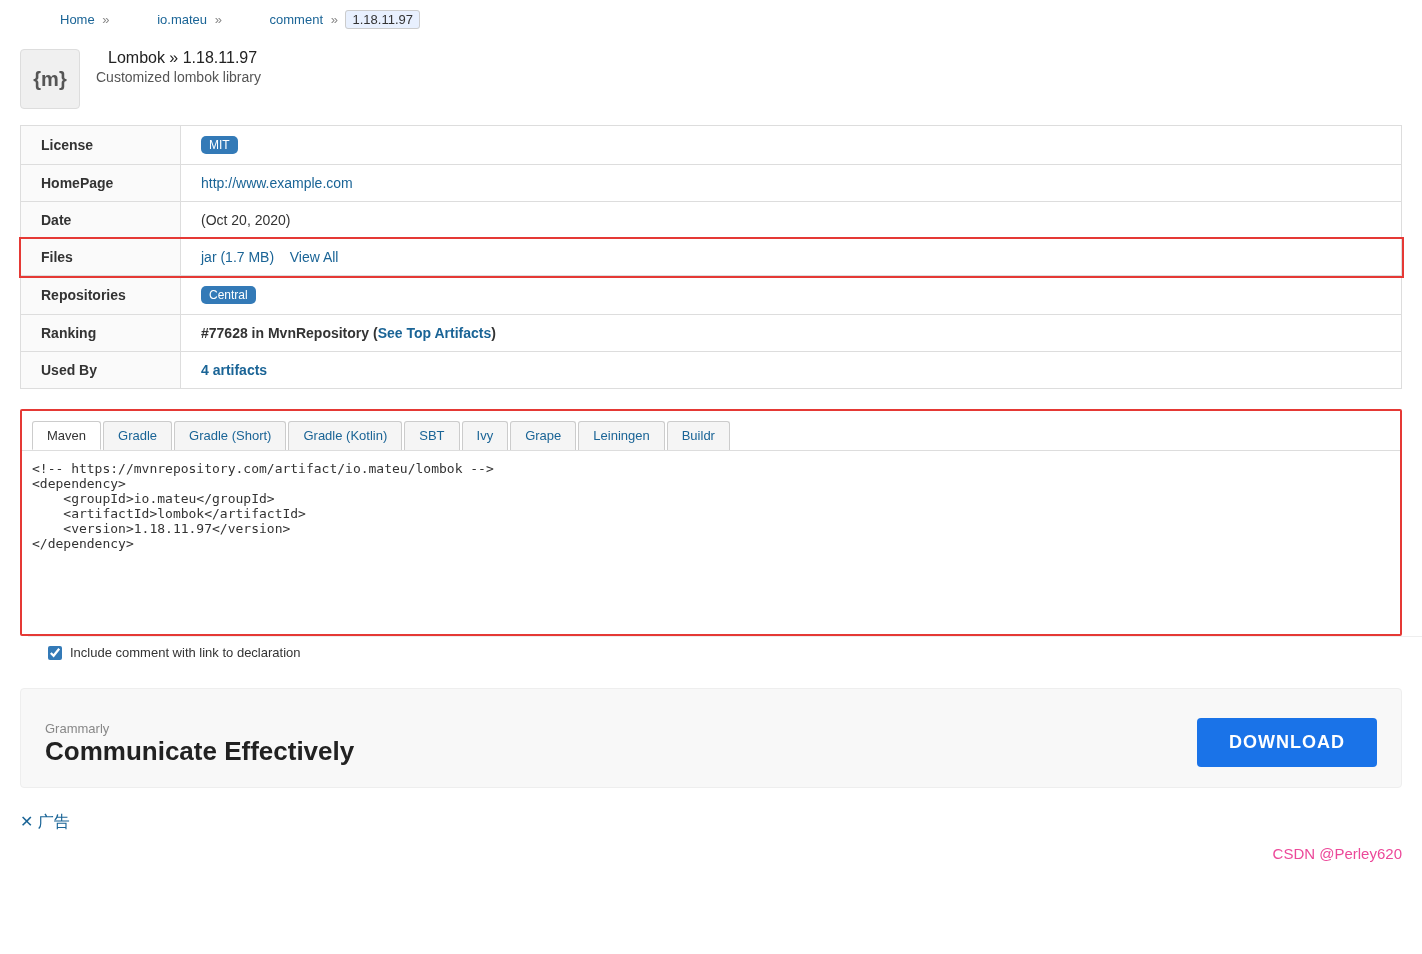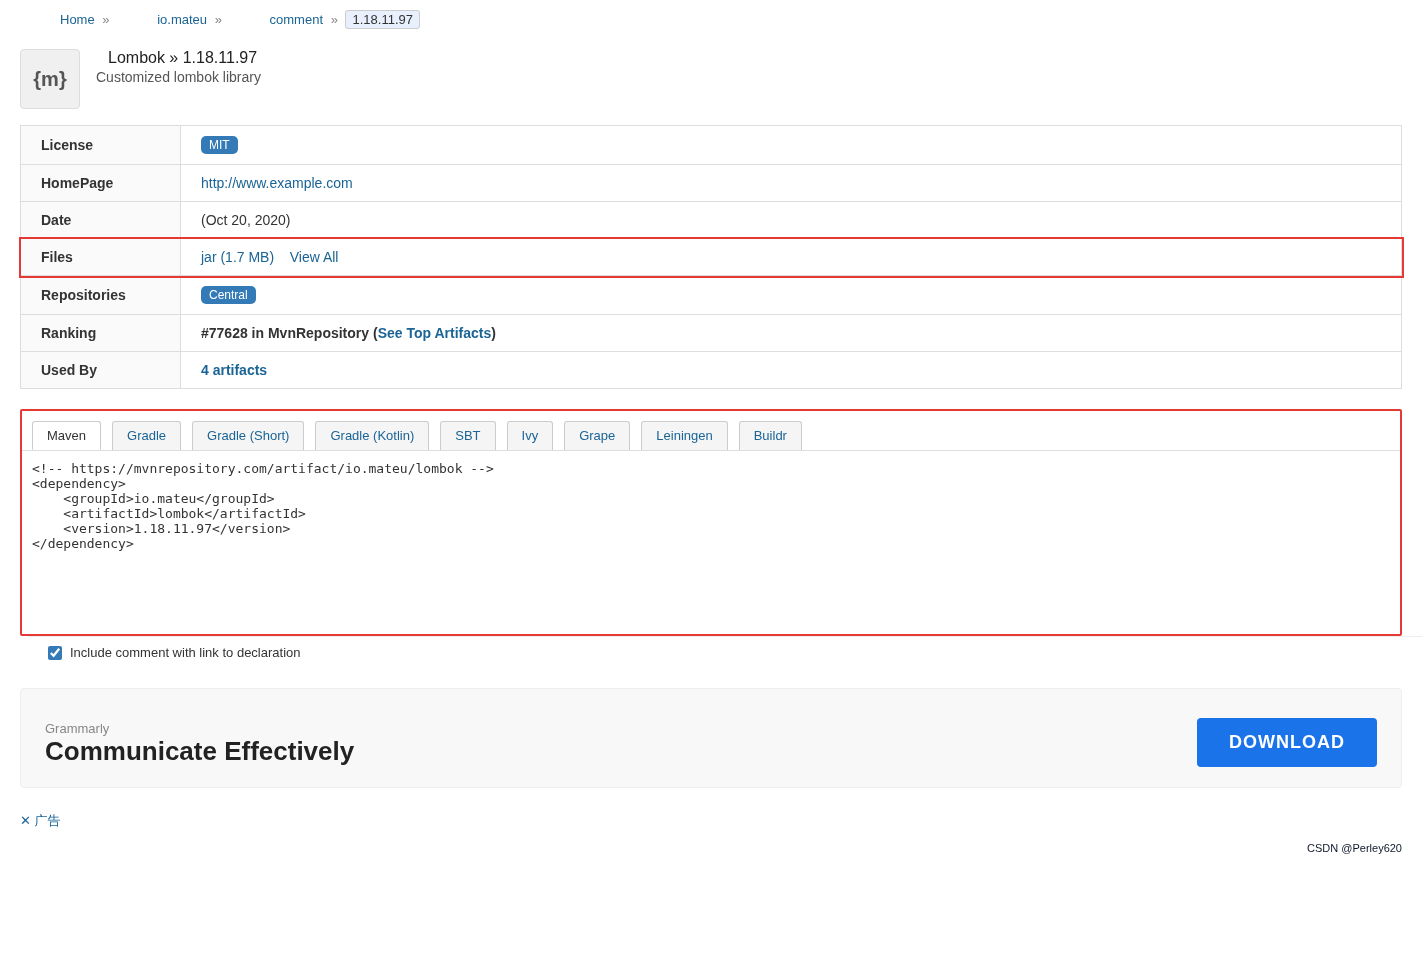--- a/index.html
+++ b/index.html
@@ -28,38 +28,38 @@
     .link-blue { color: #1a6496; text-decoration: none; }
     .link-bold { color: #1a6496; font-weight: bold; text-decoration: none; }
 
     
     .files-row { outline: 2px solid #e53935; }
     .files-row td { }
 
     
     .dep-section { margin: 20px 20px 0 20px; border: 2px solid #e53935; border-radius: 2px; }
     .dep-tabs { display: flex; gap: 0; padding: 10px 10px 0 10px; border-bottom: 1px solid #ddd; background: #fff; }
-    .dep-tab { padding: 6px 14px; border: 1px solid #ccc; border-bottom: none; border-radius: 3px 3px 0 0; background: #f5f5f5; color: #1a6496; cursor: pointer; font-size: 13px; margin-right: 11px; text-decoration: none; }
+    .dep-tab { padding: 6px 14px; border: 1px solid #ccc; border-bottom: none; border-radius: 3px 3px 0 0; background: #f5f5f5; color: #1a6496; cursor: pointer; font-size: 13px; margin-right: 2px; text-decoration: none; }
     .dep-tab.active { background: #fff; border-bottom: 1px solid #fff; color: #333; font-weight: normal; }
     .dep-code-area { padding: 10px; background: #fff; }
     .dep-code-area textarea { width: 100%; height: 160px; border: none; resize: none; font-family: monospace; font-size: 13px; color: #333; outline: none; background: #fff; }
 
     
     .checkbox-row { padding: 8px 20px; background: #fff; display: flex; align-items: center; gap: 8px; font-size: 13px; border-top: 1px solid #eee; margin-left: 28px; }
     .checkbox-row input[type=checkbox] { accent-color: #337ab7; width: 14px; height: 14px; }
 
     
     .ad-section { margin: 20px 20px; padding: 20px 24px; background: #f8f8f8; border: 1px solid #eee; border-radius: 4px; display: flex; justify-content: space-between; align-items: flex-end; min-height: 100px; }
     .ad-left .ad-brand { font-size: 13px; color: #888; }
     .ad-left .ad-headline { font-size: 26px; font-weight: bold; color: #222; }
     .ad-download-btn { background: #1a73e8; color: #fff; padding: 14px 32px; border-radius: 4px; font-size: 18px; font-weight: bold; border: none; cursor: pointer; letter-spacing: 1px; }
-    .ad-footer { display: flex; gap: 6px; align-items: center; padding: 4px 20px; font-size: 13px; color: #1a6496; }
+    .ad-footer { display: flex; gap: 6px; align-items: center; padding: 4px 20px; font-size: 16px; color: #1a6496; }
 
     
-    .page-footer { text-align: right; padding: 8px 20px; font-size: 11px; color: #0f172a; }
+    .page-footer { text-align: right; padding: 8px 20px; font-size: 15px; color: #ec4899; }
 
     .ranking-link { color: #1a6496; font-weight: bold; text-decoration: none; }
   </style>
 </head>
 <body>
 
 <div class="page-wrapper">
 
   <div class="breadcrumb">
     <a href="#">Home</a>

